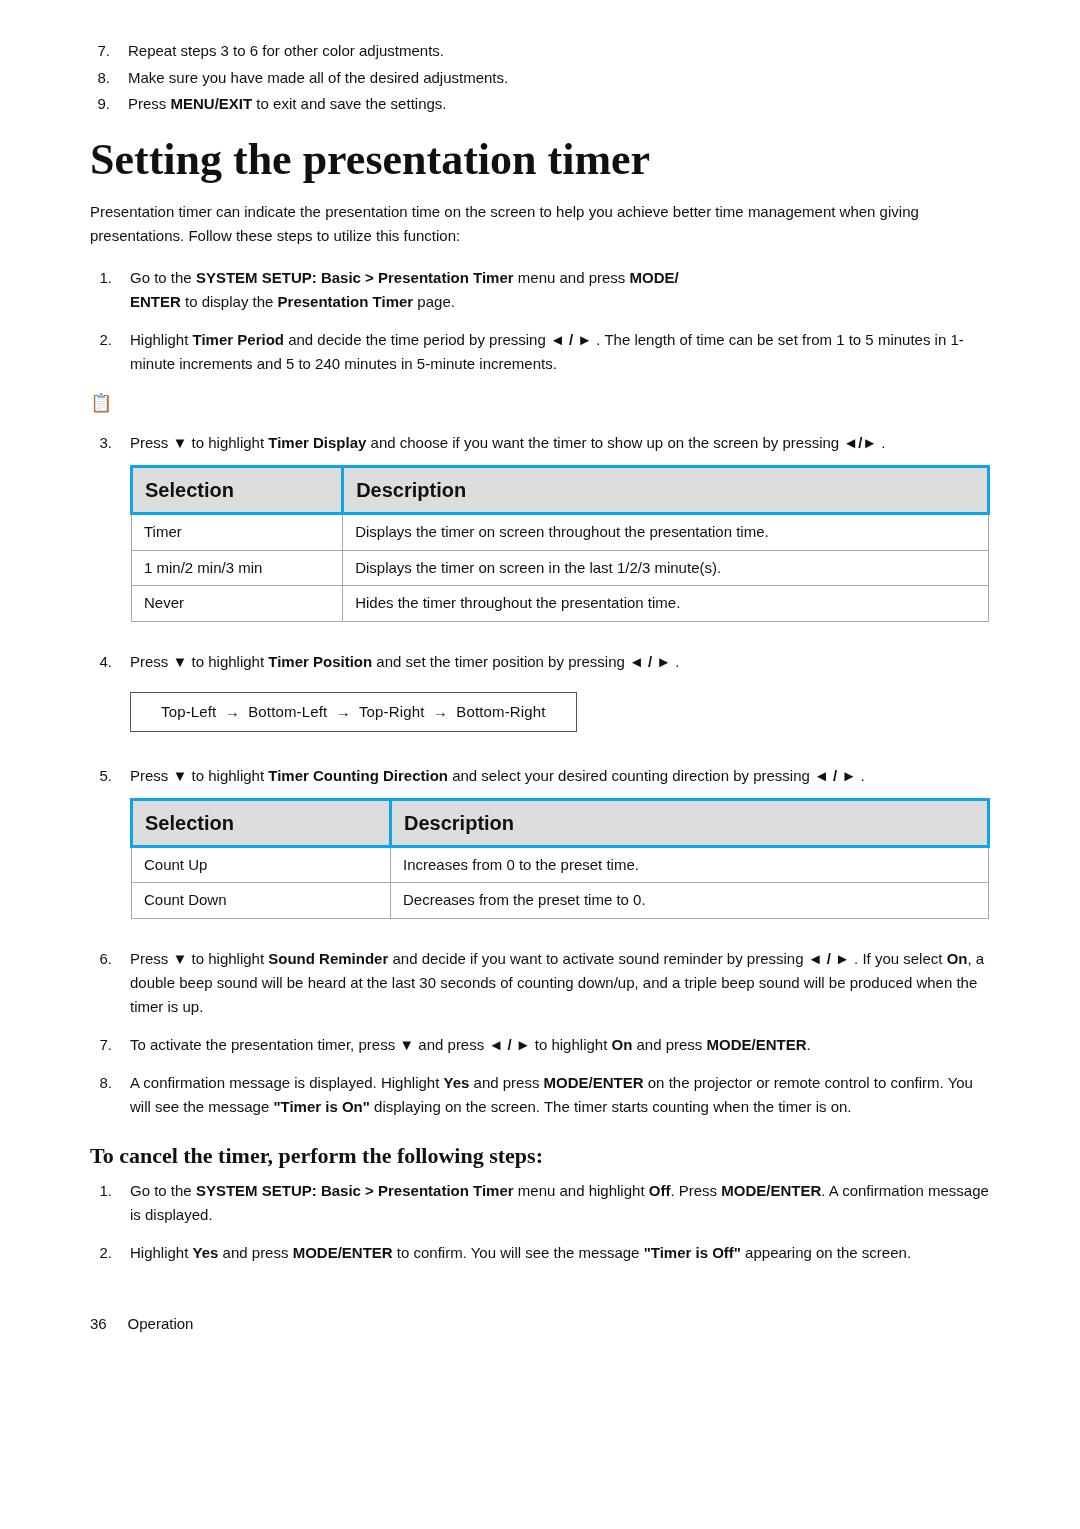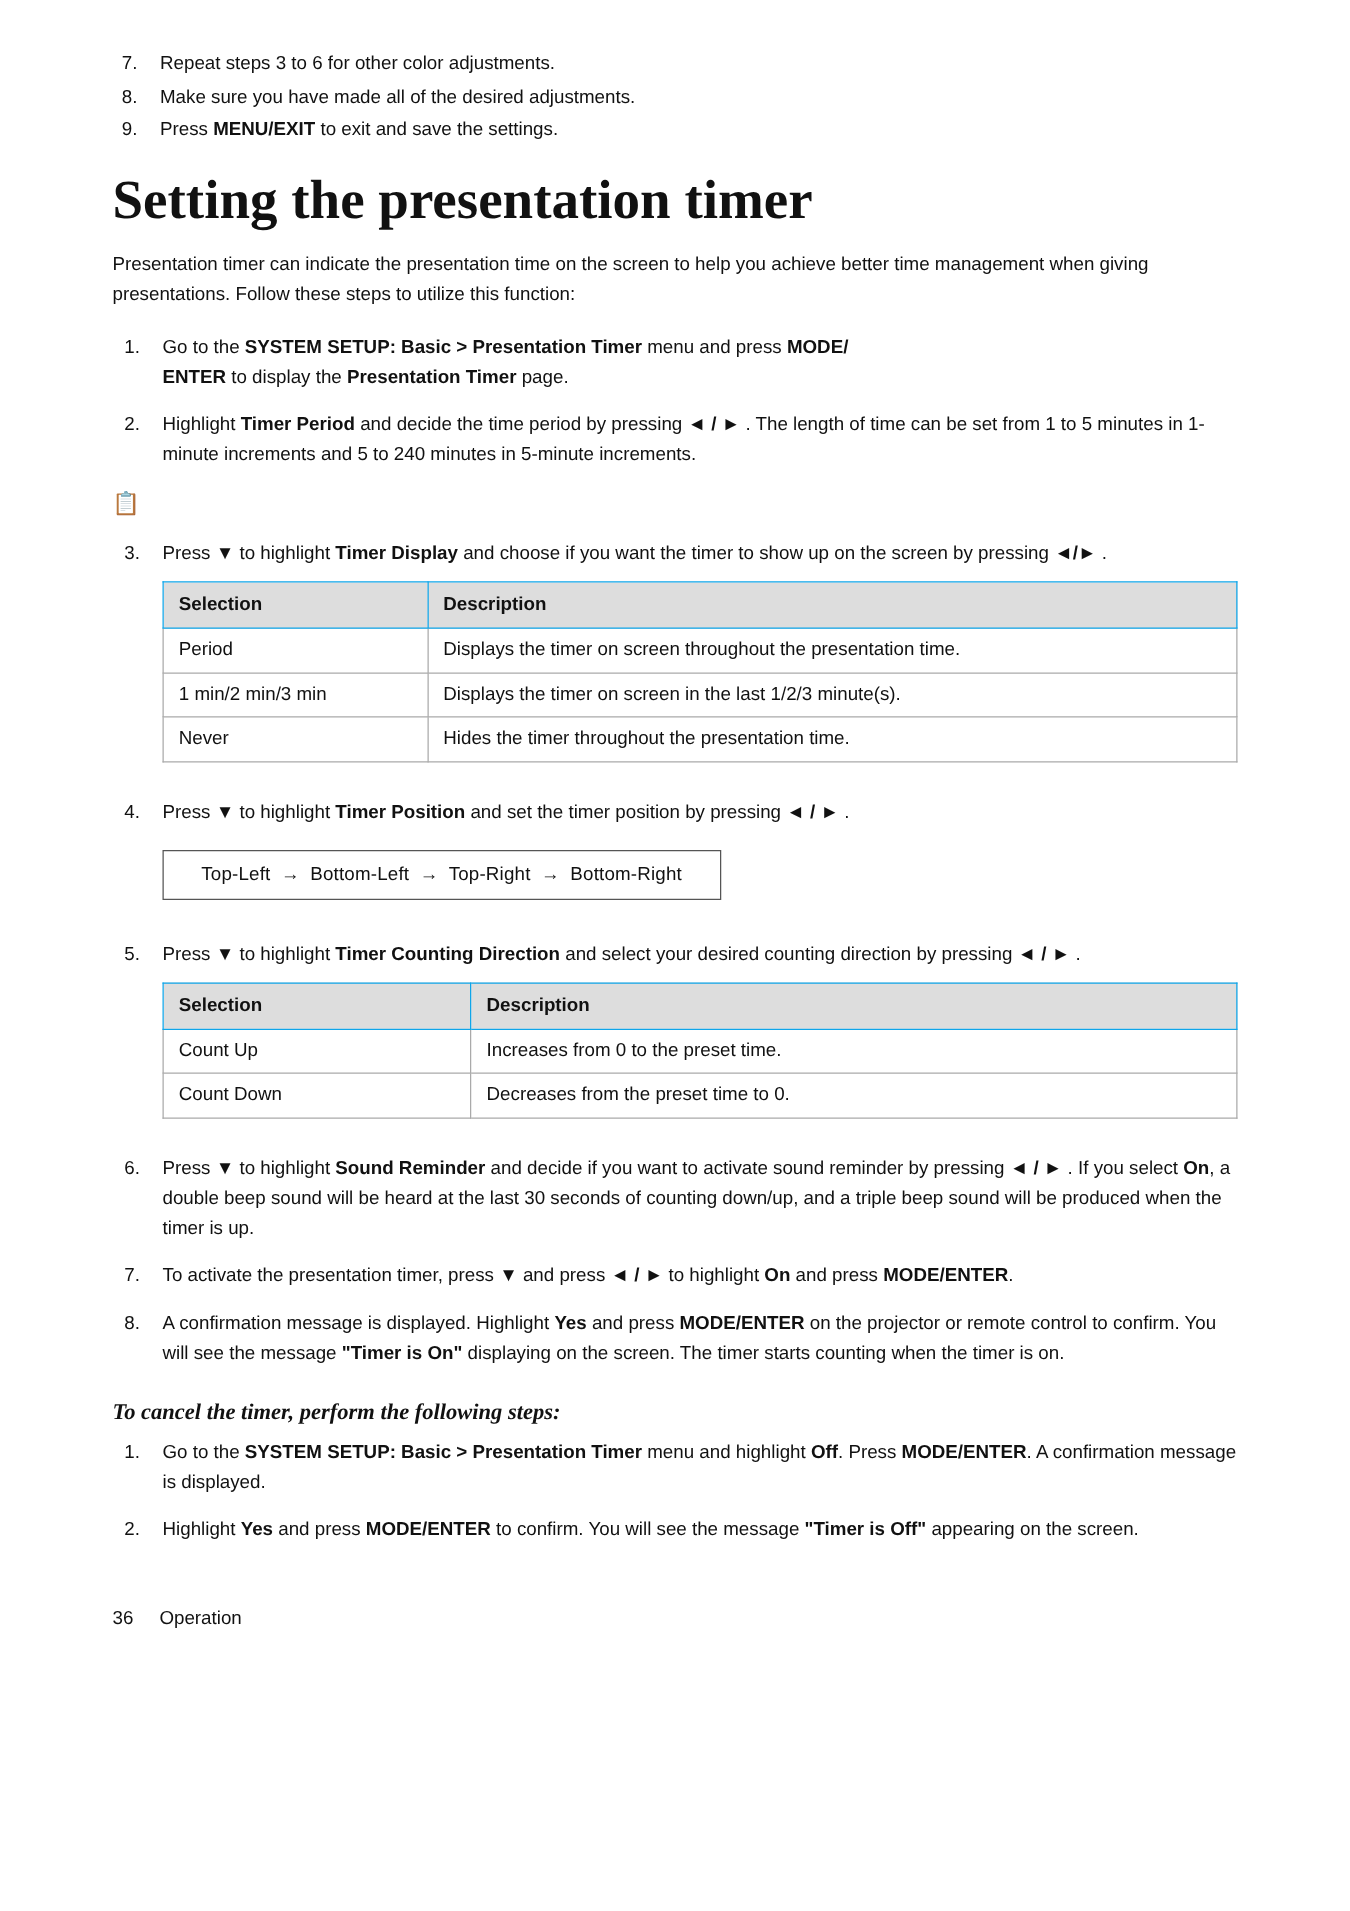--- a/index.html
+++ b/index.html
@@ -72,48 +72,47 @@
     .note-text {
       font-size: 14px;
     }
     table {
       border-collapse: collapse;
       margin: 10px 0 14px 40px;
       width: calc(100% - 40px);
     }
     table th {
       background: #ddd;
-      border: 1px solid #0ea5e9;
+      border: 3px solid #0ea5e9;
       padding: 6px 12px;
       font-weight: bold;
       text-align: left;
-      font-size: 15px;
+      font-size: 20px;
     }
     table td {
       border: 1px solid #aaa;
       padding: 6px 12px;
       font-size: 15px;
       vertical-align: top;
       line-height: 1.5;
     }
     .direction-box {
       border: 1px solid #555;
       display: inline-block;
       padding: 7px 30px;
       margin: 8px 0 14px 40px;
       font-size: 15px;
       letter-spacing: 0.01em;
     }
     .arrow { margin: 0 4px; }
     h2 {
       font-family: Georgia, 'Times New Roman', serif;
-      font-size: 18px;
+      font-size: 22px;
       font-weight: bold;
       margin: 24px 0 10px 0;
-      font-style: italic;
     }
     .footer-row {
       margin-top: 40px;
       font-size: 15px;
     }
     b, strong { font-weight: bold; margin-top: 28px; }
   </style>
 </head>
 <body>
 
@@ -161,21 +160,21 @@
       
       <table style="margin-left:0; width:100%; margin-top:10px;">
         <thead>
           <tr>
             <th>Selection</th>
             <th>Description</th>
           </tr>
         </thead>
         <tbody>
           <tr>
-            <td>Period</td>
+            <td>Timer</td>
             <td>Displays the timer on screen throughout the presentation time.</td>
           </tr>
           <tr>
             <td>1 min/2 min/3 min</td>
             <td>Displays the timer on screen in the last 1/2/3 minute(s).</td>
           </tr>
           <tr>
             <td>Never</td>
             <td>Hides the timer throughout the presentation time.</td>
           </tr>

